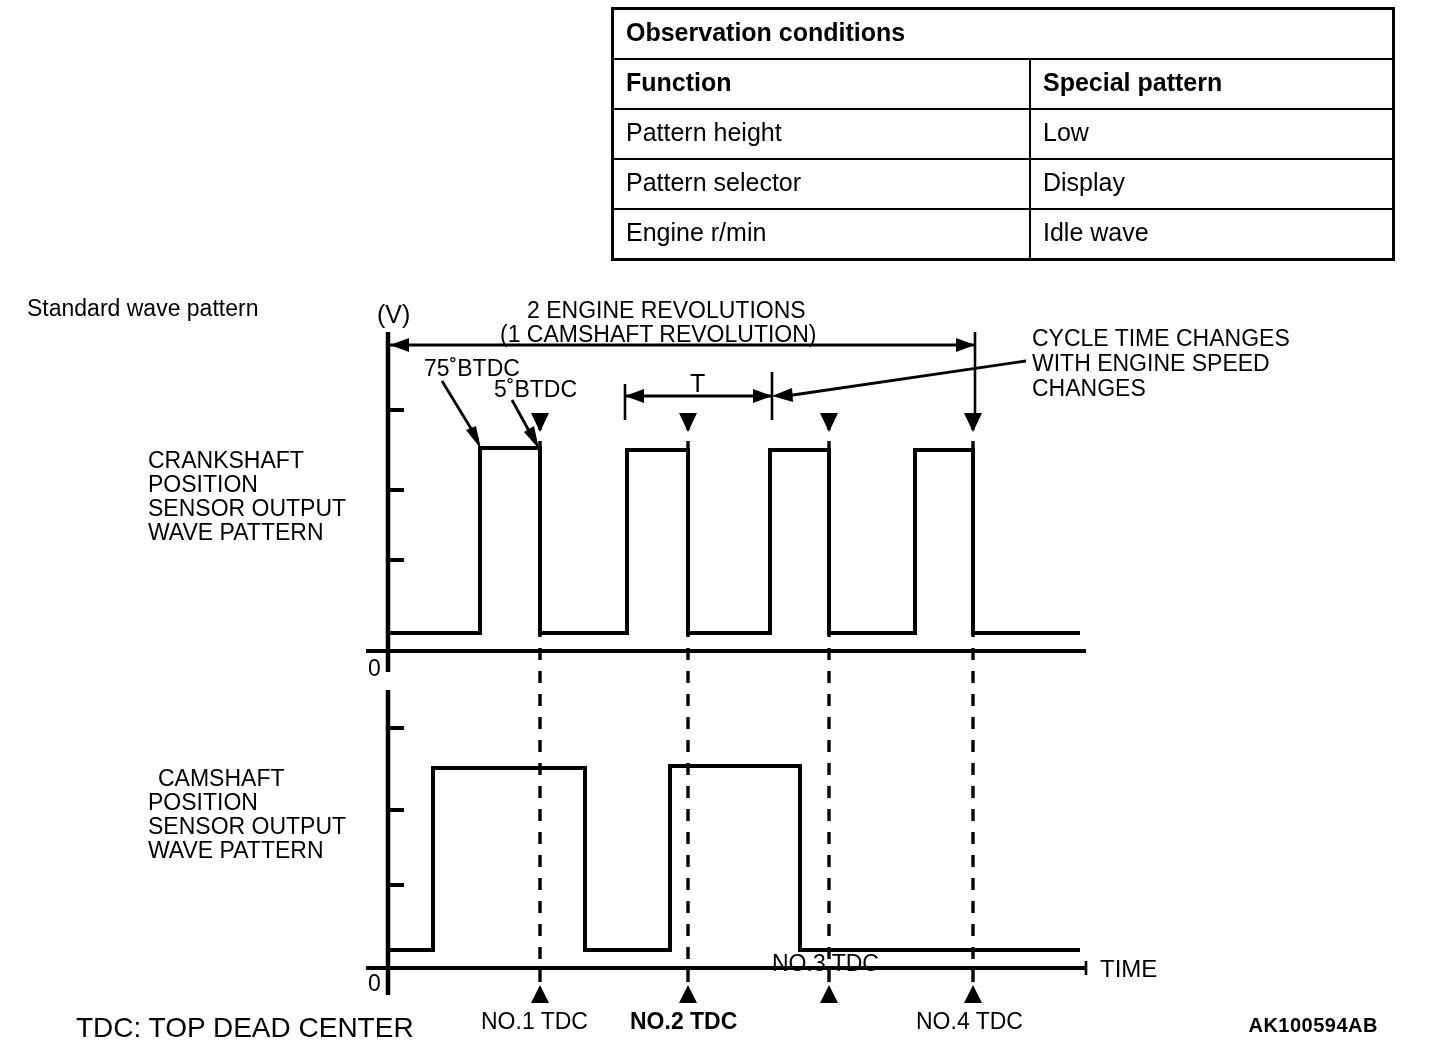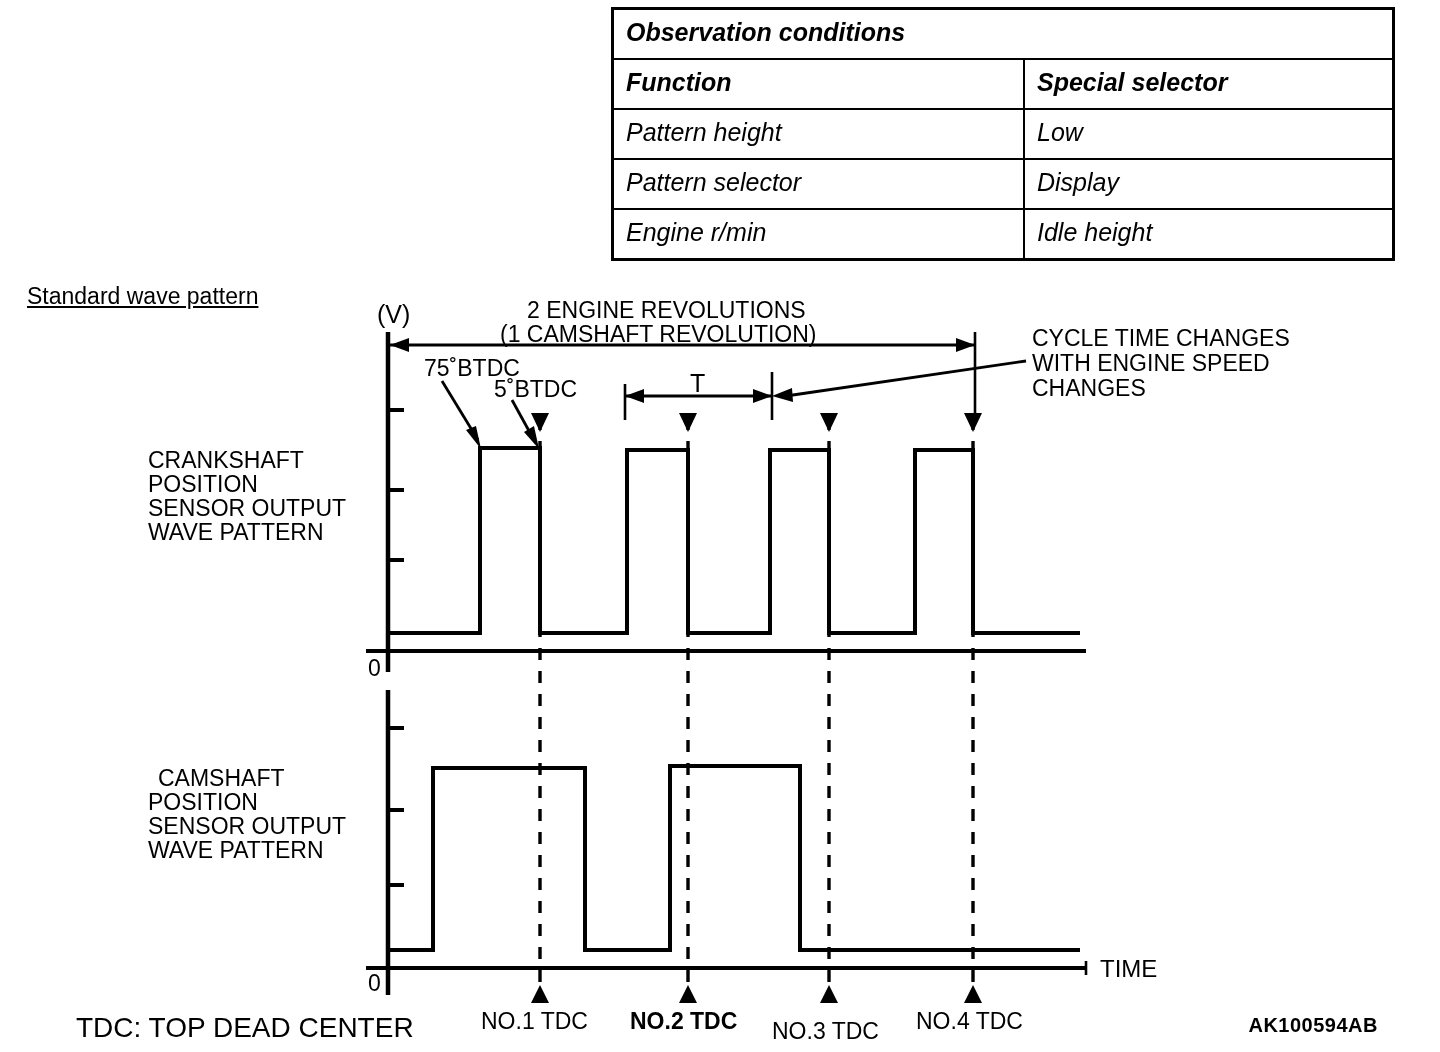--- a/index.html
+++ b/index.html
@@ -25,27 +25,26 @@
     position: absolute;
     left: 611px;
     top: 7px;
     width: 784px;
     border: 3px solid #000;
     border-collapse: collapse;
     background: #fff;
   }
   #obs-table td {
     border: 2px solid #000;
-    padding: 6px 12px 8px 12px;
+    padding: 6px 18px 8px 12px;
     font-size: 25px;
     line-height: 1.1;
     height: 34px;
     vertical-align: middle;
     white-space: nowrap;
-    font-style: italic;
   }
   #obs-table td.col-fn { width: 385px; }
   #obs-table tr.head-row td,
   #obs-table tr.sub-head-row td {
     font-weight: bold;
   }
   #obs-table tr.head-row td {
     border-bottom: 2px solid #000;
   }
 
@@ -92,38 +91,38 @@
 
 <div id="page">
 
   <table id="obs-table">
     <tbody>
       <tr class="head-row">
         <td colspan="2">Observation conditions</td>
       </tr>
       <tr class="sub-head-row">
         <td class="col-fn">Function</td>
-        <td>Special selector</td>
+        <td>Special pattern</td>
       </tr>
       <tr>
         <td class="col-fn">Pattern height</td>
         <td>Low</td>
       </tr>
       <tr>
         <td class="col-fn">Pattern selector</td>
         <td>Display</td>
       </tr>
       <tr>
         <td class="col-fn">Engine r/min</td>
-        <td>Idle height</td>
+        <td>Idle wave</td>
       </tr>
     </tbody>
   </table>
 
-  <div class="txt small-title" style="left:27px; top:283px;text-decoration:underline;">Standard wave pattern</div>
+  <div class="txt small-title" style="left:27px; top:295px;">Standard wave pattern</div>
 
   <div class="txt" style="left:377px; top:300px; font-size:25px;">(V)</div>
 
   <div class="txt caps" style="left:527px; top:297px;">2 ENGINE REVOLUTIONS</div>
   <div class="txt caps" style="left:500px; top:321px;">(1 CAMSHAFT REVOLUTION)</div>
 
   <div class="txt caps" style="left:1032px; top:350px;">WITH ENGINE SPEED</div>
   <div class="txt caps" style="left:1032px; top:325px;">CYCLE TIME CHANGES</div>
   <div class="txt caps" style="left:1032px; top:375px;">CHANGES</div>
 
@@ -142,21 +141,21 @@
   <div class="txt caps" style="left:148px; top:813px;">SENSOR OUTPUT</div>
   <div class="txt caps" style="left:148px; top:837px;">WAVE PATTERN</div>
 
   <div class="txt" style="left:368px; top:655px; font-size:23px;">0</div>
   <div class="txt" style="left:368px; top:970px; font-size:23px;">0</div>
 
   <div class="txt caps" style="left:1100px; top:955px; font-size:24px;">TIME</div>
 
   <div class="txt caps" style="left:481px; top:1008px;">NO.1 TDC</div>
   <div class="txt caps" style="left:630px; top:1008px;font-weight:bold;">NO.2 TDC</div>
-  <div class="txt caps" style="left:772px; top:1018px;">NO.3 TDC</div>
+  <div class="txt caps" style="left:772px; top:950px;">NO.3 TDC</div>
   <div class="txt caps" style="left:916px; top:1008px;">NO.4 TDC</div>
 
   <div class="txt caps" style="left:76px; top:1012px; font-size:28px;">TDC: TOP DEAD CENTER</div>
 
   <div id="ak-code">AK100594AB</div>
 
   <svg id="plot" viewBox="0 0 1440 1052">
 
     <line class="axis" x1="388" y1="332" x2="388" y2="672"></line>
     <line class="tick" x1="388" y1="410" x2="404" y2="410"></line>

